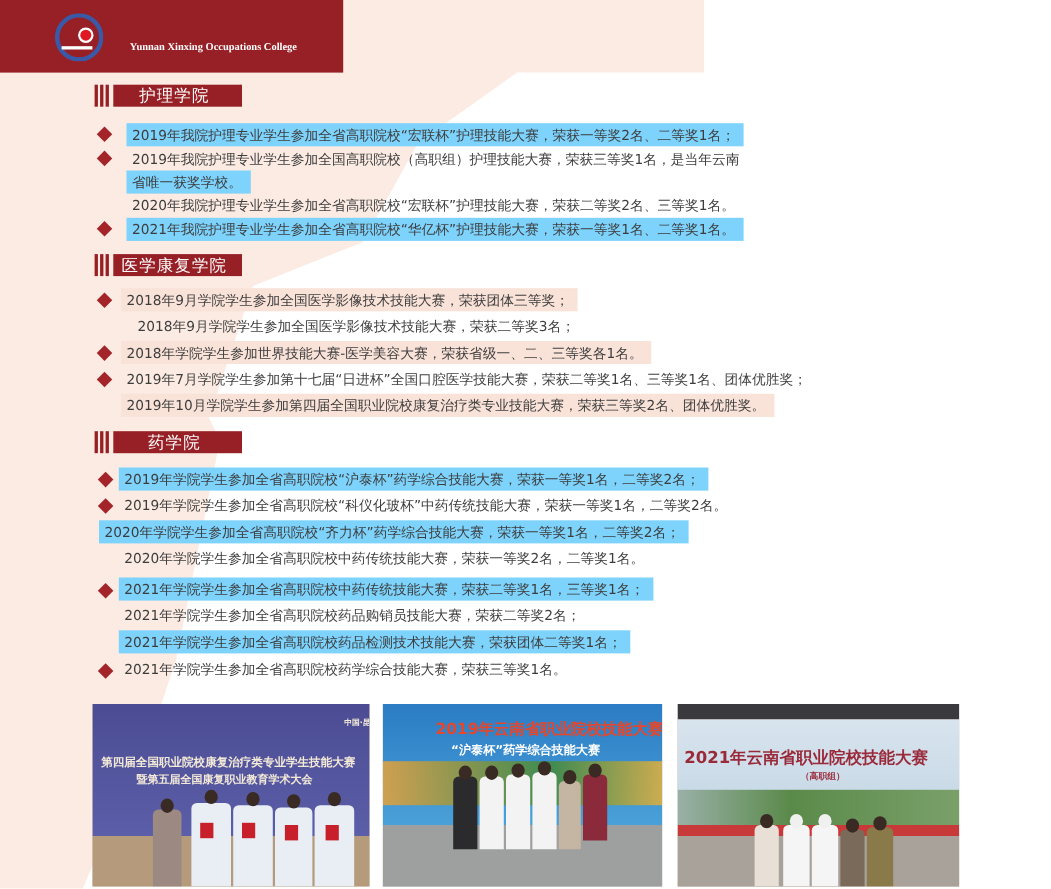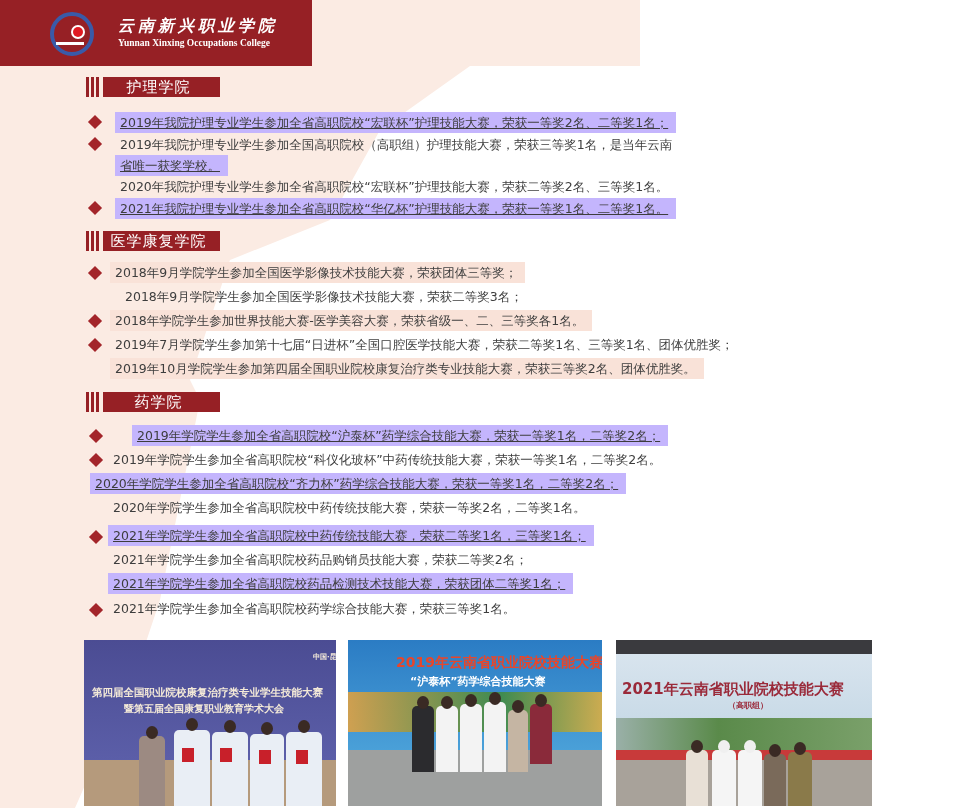--- a/index.html
+++ b/index.html
@@ -51,21 +51,21 @@
       flex: 1; background: #962025; color: #ffffff; font-size: 15px;
       display: flex; align-items: center; justify-content: center; padding-right: 6px;
       letter-spacing: 1px;
     }
 
     .row {
       position: absolute; height: 21px; z-index: 2;
       font-size: 12.5px; line-height: 21px; white-space: nowrap; color: #3d3d3d;
       padding-left: 5px; padding-right: 8px;
     }
-    .row.gray { background: #c4b5fd; text-decoration: underline; }
+    .row.gray { background: #7dd3fc; }
     .row.pink { background: #f9e2d8; }
     .row.plain { background: transparent; }
 
     .diamond {
       position: absolute; width: 10px; height: 10px; background: #a3252a;
       transform: rotate(45deg); z-index: 3;
     }
 
     .photo {
       position: absolute; top: 640px; height: 166px; z-index: 2; overflow: hidden;
@@ -81,21 +81,20 @@
 
 <div class="header">
   <div class="header-left">
     <svg class="logo" viewBox="0 0 44 44">
       <circle cx="22" cy="22" r="20" fill="none" stroke="#3a5aa8" stroke-width="4"></circle>
       <circle cx="22" cy="22" r="16" fill="#962025"></circle>
       <circle cx="28" cy="20" r="7" fill="#ffffff"></circle>
       <circle cx="28" cy="20" r="5" fill="#e01a22"></circle>
       <rect x="6" y="30" width="28" height="3" fill="#ffffff"></rect>
     </svg>
-    <div class="college-cn">云南新兴职业学院</div>
     <div class="college-en">Yunnan Xinxing Occupations College</div>
   </div>
 </div>
 
 <div class="section-title" style="top:77px;">
   <div class="bars">
       <span></span>
       <span></span>
       <span></span>
     </div>
@@ -140,21 +139,21 @@
 <div class="section-title" style="top:392px;">
   <div class="bars">
       <span></span>
       <span></span>
       <span></span>
     </div>
   <div class="label">药学院</div>
 </div>
 
 <div class="diamond" style="left:91px;top:431px;"></div>
-<div class="row gray" style="left:108px;top:425px;margin-left:24px;">2019年学院学生参加全省高职院校“沪泰杯”药学综合技能大赛，荣获一等奖1名，二等奖2名；</div>
+<div class="row gray" style="left:108px;top:425px;">2019年学院学生参加全省高职院校“沪泰杯”药学综合技能大赛，荣获一等奖1名，二等奖2名；</div>
 
 <div class="diamond" style="left:91px;top:455px;"></div>
 <div class="row plain" style="left:108px;top:449px;">2019年学院学生参加全省高职院校“科仪化玻杯”中药传统技能大赛，荣获一等奖1名，二等奖2名。</div>
 
 <div class="row gray" style="left:90px;top:473px;">2020年学院学生参加全省高职院校“齐力杯”药学综合技能大赛，荣获一等奖1名，二等奖2名；</div>
 
 <div class="row plain" style="left:108px;top:497px;">2020年学院学生参加全省高职院校中药传统技能大赛，荣获一等奖2名，二等奖1名。</div>
 
 <div class="diamond" style="left:91px;top:532px;"></div>
 <div class="row gray" style="left:108px;top:525px;">2021年学院学生参加全省高职院校中药传统技能大赛，荣获二等奖1名，三等奖1名；</div>

